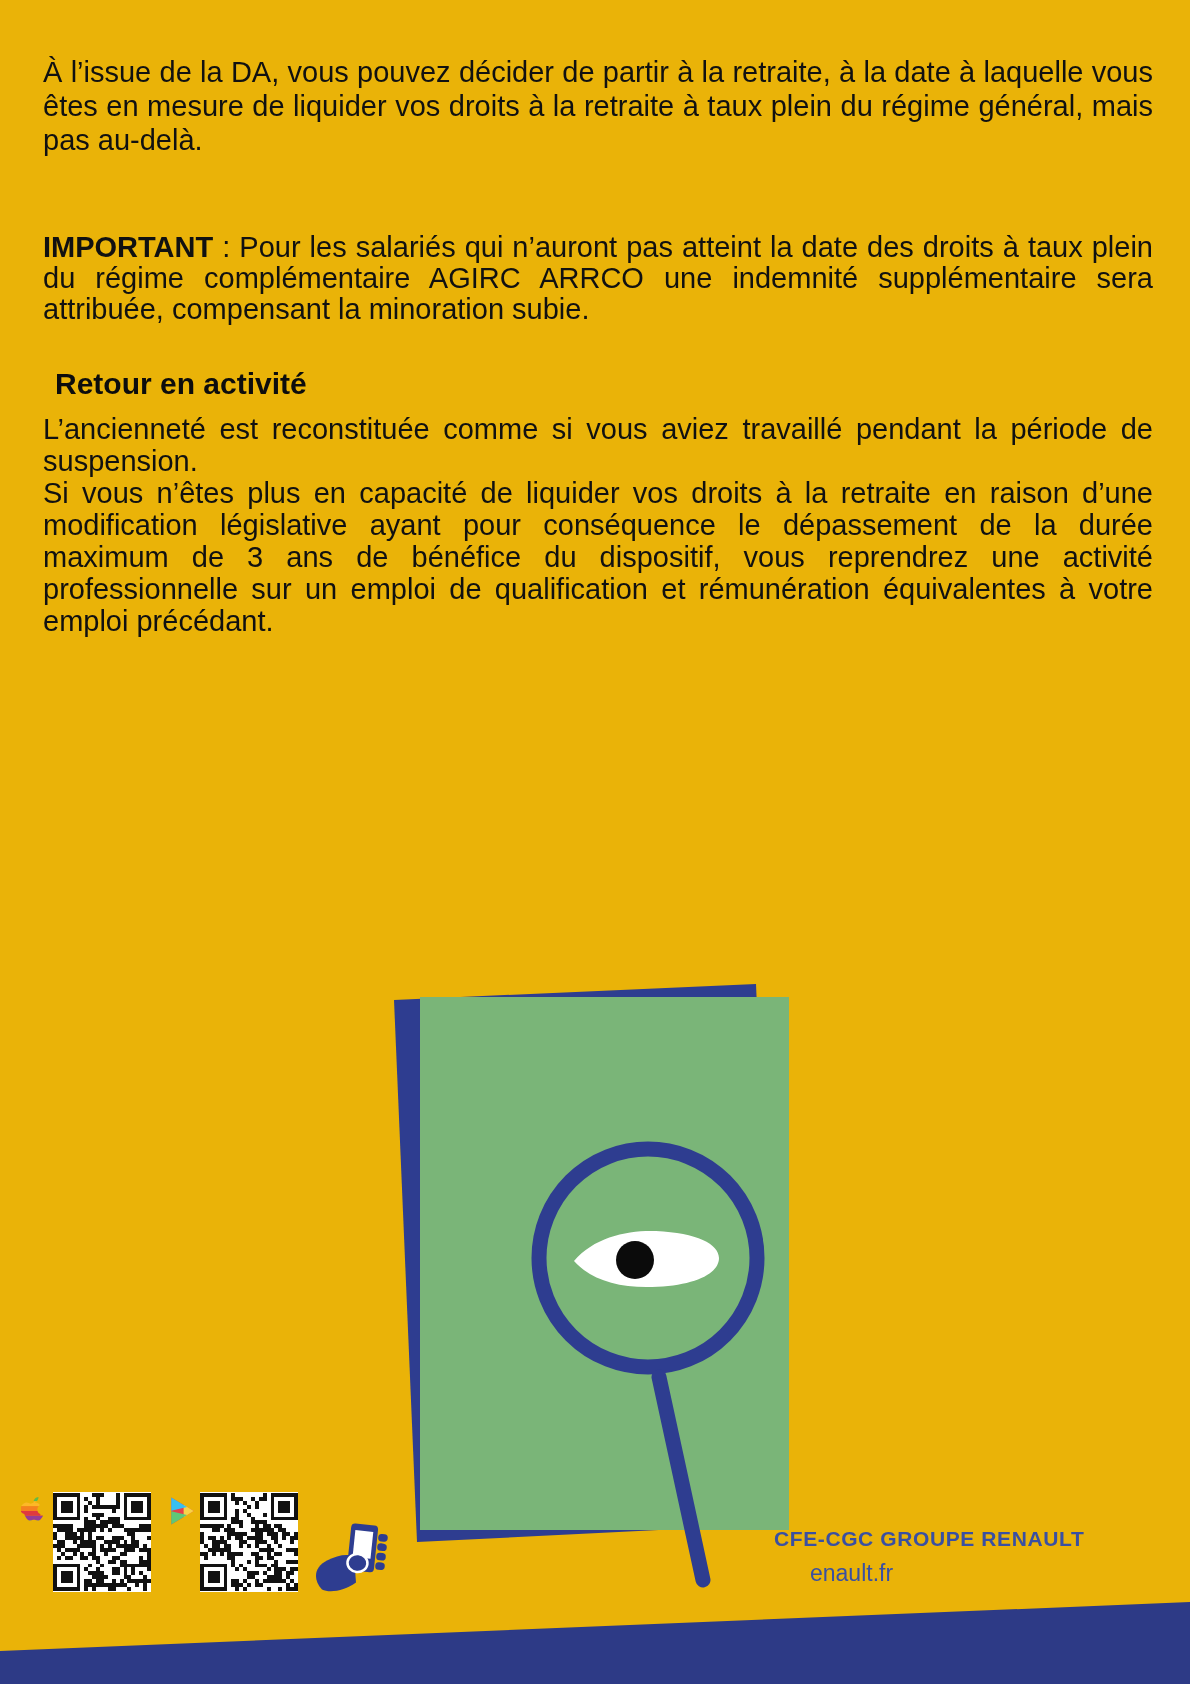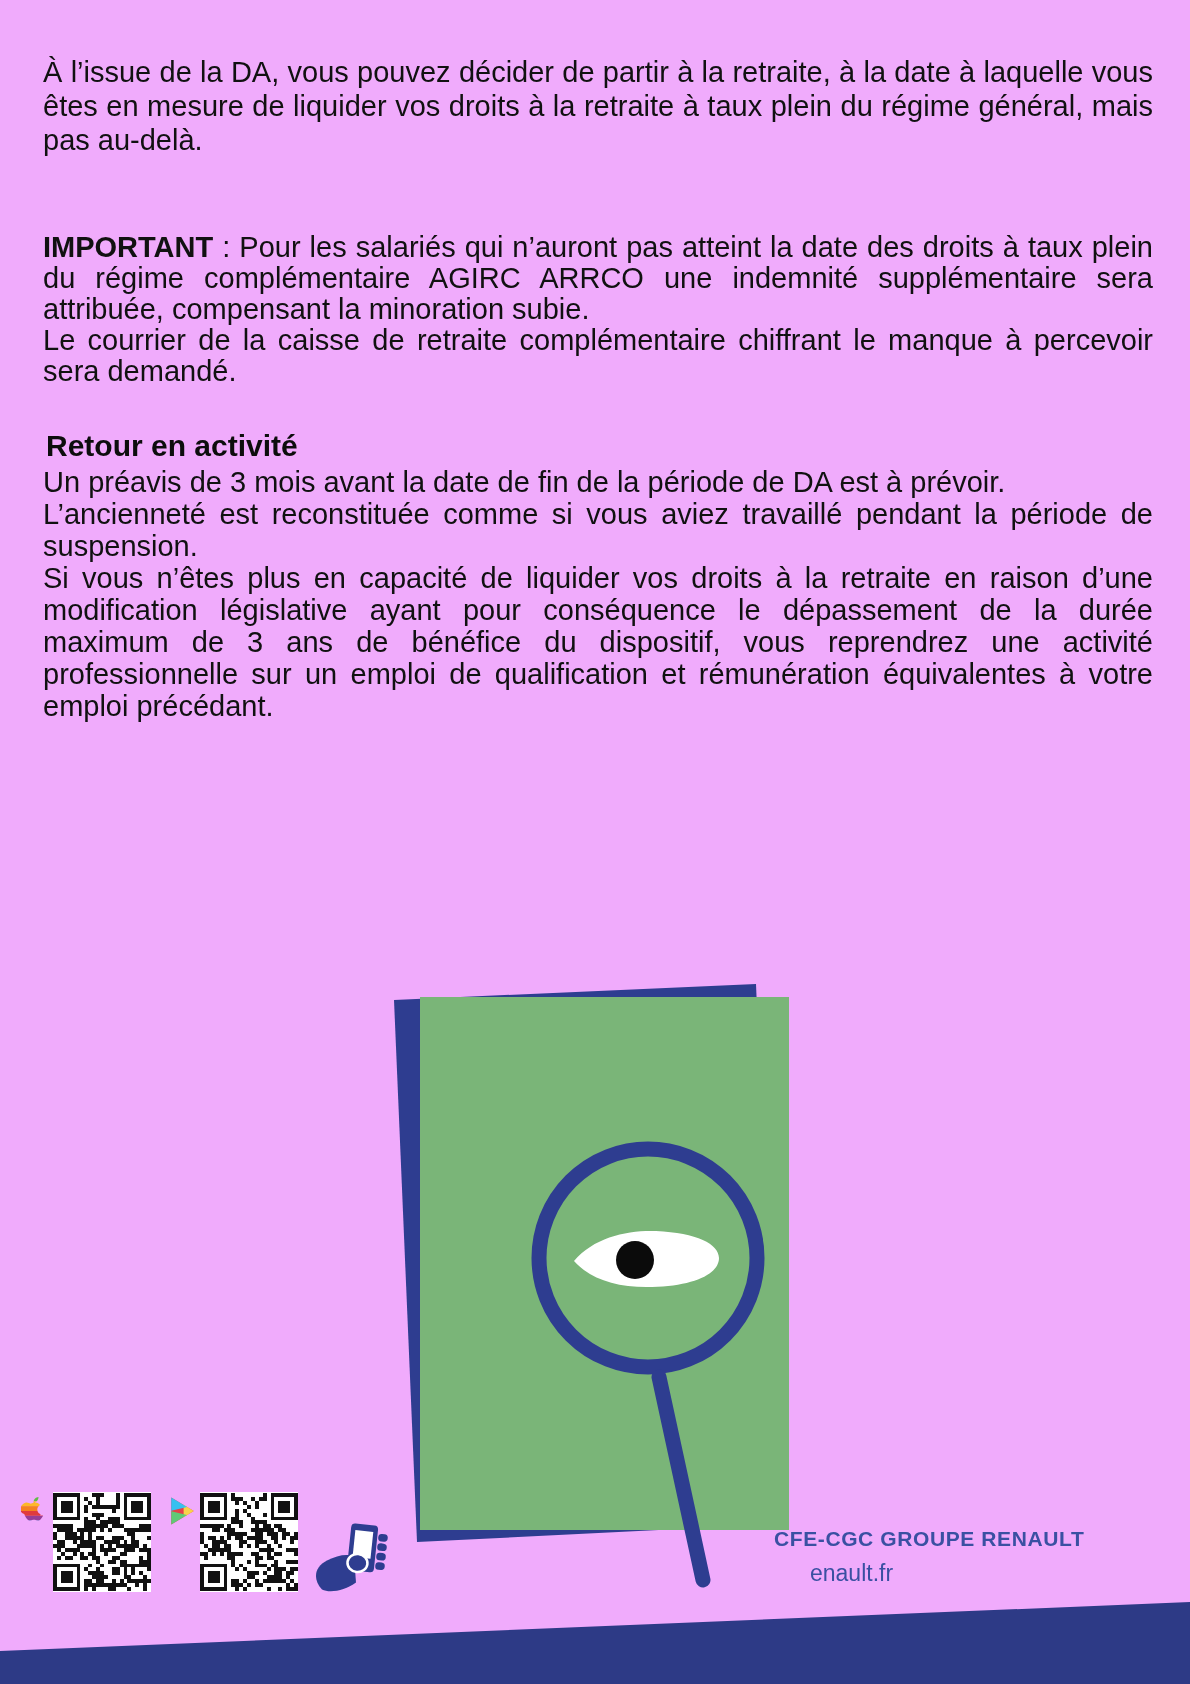--- a/index.html
+++ b/index.html
@@ -1,35 +1,35 @@
 <!DOCTYPE html>
 <html lang="fr" style="--green: #7ab578; --blue: #2e3d90; --band: #2d3a86; --brand: #3a50a2;"><head>
 <meta charset="utf-8">
 <style>
   html,body{margin:0;padding:0;background:#ffffff;}
   .page{
     position:relative;
     width:1190px;height:1684px;
-    background:#f0abfc;
+    background:#eab308;
     overflow:hidden;
     font-family:"Liberation Sans","DejaVu Sans",sans-serif;
     color:#111;
   }
   .content{
     position:absolute;left:43px;top:0;width:1110px;z-index:1;
   }
   .body-p{
     font-size:29px;line-height:31px;margin:0;
     text-align:justify;color:#111;
   }
   .intro{margin-top:55px;line-height:34px;}
   .important-block{margin-top:75px;}
   .important-block .body-p{line-height:31px;}
   h2.section-heading{
-    font-size:30px;line-height:35px;font-weight:bold;margin:3px;
+    font-size:30px;line-height:35px;font-weight:bold;margin:12px;
     color:#0d0d0d;text-align:left;
   }
   .h2-retour{margin-top:41px !important;}
   .h2-cas{margin-top:37px !important;}
   .section-p{line-height:32px;}
   
   .illustration{
     position:absolute;left:380px;top:975px;width:420px;height:625px;z-index:3;
   }
   .f-blue{fill:var(--blue,#2e3d90);}
@@ -67,25 +67,23 @@
 </head>
 <body>
 
 <div class="page">
 
   <div class="content">
     <p class="body-p intro">À l’issue de la DA, vous pouvez décider de partir à la retraite, à la date à laquelle vous êtes en mesure de liquider vos droits à la retraite à taux plein du régime général, mais pas au-delà.</p>
 
     <div class="important-block">
       <p class="body-p"><strong>IMPORTANT</strong><span> : Pour les salariés qui n’auront pas atteint la date des droits à taux plein du régime complémentaire AGIRC ARRCO une indemnité supplémentaire sera attribuée, compensant la minoration subie.</span></p>
-      <p class="body-p">Le courrier de la caisse de retraite complémentaire chiffrant le manque à percevoir sera demandé.</p>
     </div>
 
     <h2 class="section-heading h2-retour">Retour en activité</h2>
-    <p class="body-p section-p">Un préavis de 3 mois avant la date de fin de la période de DA est à prévoir.</p>
     <p class="body-p section-p">L’ancienneté est reconstituée comme si vous aviez travaillé pendant la période de suspension.</p>
 
     <p class="body-p section-p">Si vous n’êtes plus en capacité de liquider vos droits à la retraite en raison d’une modification législative ayant pour conséquence le dépassement de la durée maximum de 3 ans de bénéfice du dispositif, vous reprendrez une activité professionnelle sur un emploi de qualification et rémunération équivalentes à votre emploi précédant.</p>
   </div>
 
   <div class="brand">
     <div class="brand-line1">CFE-CGC GROUPE RENAULT</div>
     <div class="brand-line2">enault.fr</div>
   </div>
 

